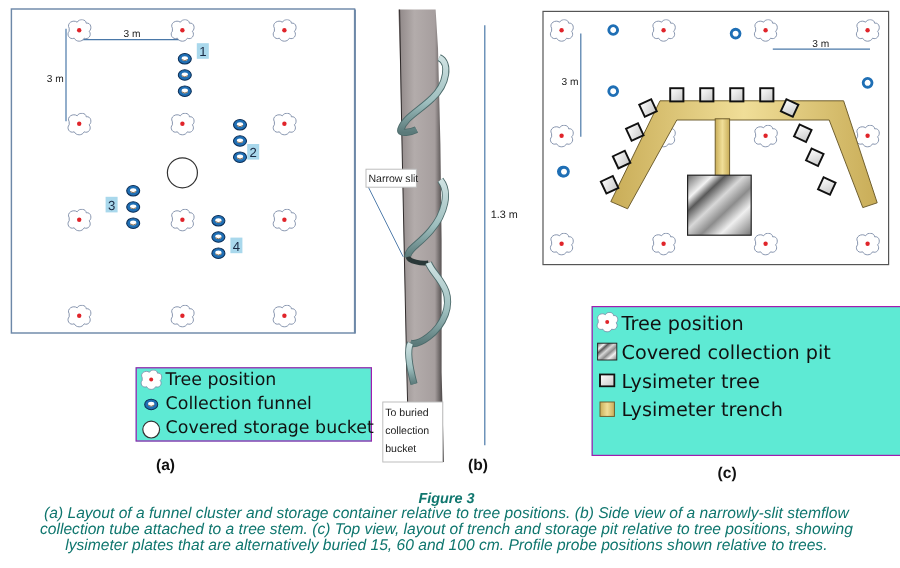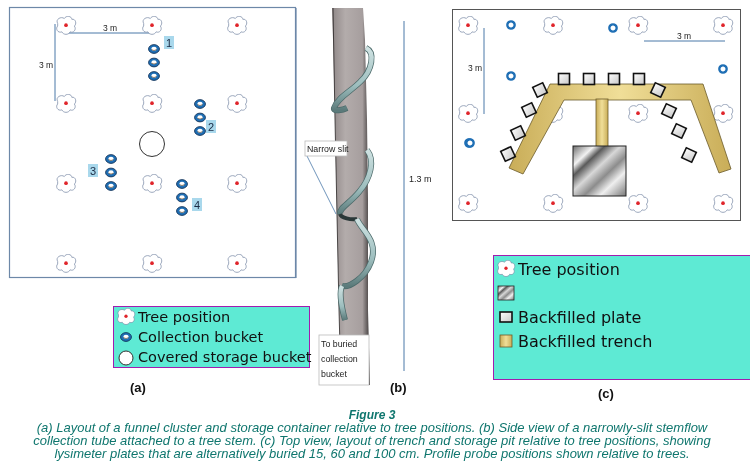--- a/index.html
+++ b/index.html
@@ -128,21 +128,21 @@
         </svg>
       </span>
     <span class="lbl">Tree position</span>
   </div>
   <div class="legend-row">
     <span class="sw">
         <svg width="14" height="12">
           <use href="#funnel" x="0" y="0" width="14" height="12"></use>
         </svg>
       </span>
-    <span class="lbl">Collection bucket</span>
+    <span class="lbl">Collection funnel</span>
   </div>
   <div class="legend-row">
     <span class="sw">
         <svg width="18" height="18">
           <circle cx="9" cy="10" r="7" fill="#fff" stroke="#333" stroke-width="1"></circle>
         </svg>
       </span>
     <span class="lbl">Covered storage bucket</span>
   </div>
 </div>
@@ -242,36 +242,37 @@
         </svg>
       </span>
     <span class="lbl" style="font-size:16px">Tree position</span>
   </div>
   <div class="legend-row" style="height:24px">
     <span class="sw">
         <svg width="18" height="16">
           <rect x="1" y="1" width="16" height="14" fill="url(#pitGrad)" stroke="#222" stroke-width="0.8"></rect>
         </svg>
       </span>
+    <span class="lbl" style="font-size:16px">Covered collection pit</span>
   </div>
   <div class="legend-row" style="height:24px">
     <span class="sw">
         <svg width="14" height="12">
           <rect x="1" y="1" width="12" height="10" fill="url(#plateGrad)" stroke="#111" stroke-width="1.6"></rect>
         </svg>
       </span>
-    <span class="lbl" style="font-size:16px">Backfilled plate</span>
+    <span class="lbl" style="font-size:16px">Lysimeter tree</span>
   </div>
   <div class="legend-row" style="height:24px">
     <span class="sw">
         <svg width="14" height="14">
           <rect x="1" y="1" width="12" height="12" fill="url(#trenchGrad)" stroke="#6b5a2a" stroke-width="0.8"></rect>
         </svg>
       </span>
-    <span class="lbl" style="font-size:16px">Backfilled trench</span>
+    <span class="lbl" style="font-size:16px">Lysimeter trench</span>
   </div>
 </div>
 <div class="panel-label" style="left:598px;top:386px;">(c)</div>
 
 <div class="caption caption-title">Figure 3</div>
 <div class="caption caption-body">
   <div>(a) Layout of a funnel cluster and storage container relative to tree positions. (b) Side view of a narrowly-slit stemflow</div>
   <div>collection tube attached to a tree stem. (c) Top view, layout of trench and storage pit relative to tree positions, showing</div>
   <div>lysimeter plates that are alternatively buried 15, 60 and 100 cm. Profile probe positions shown relative to trees.</div>
 </div>

